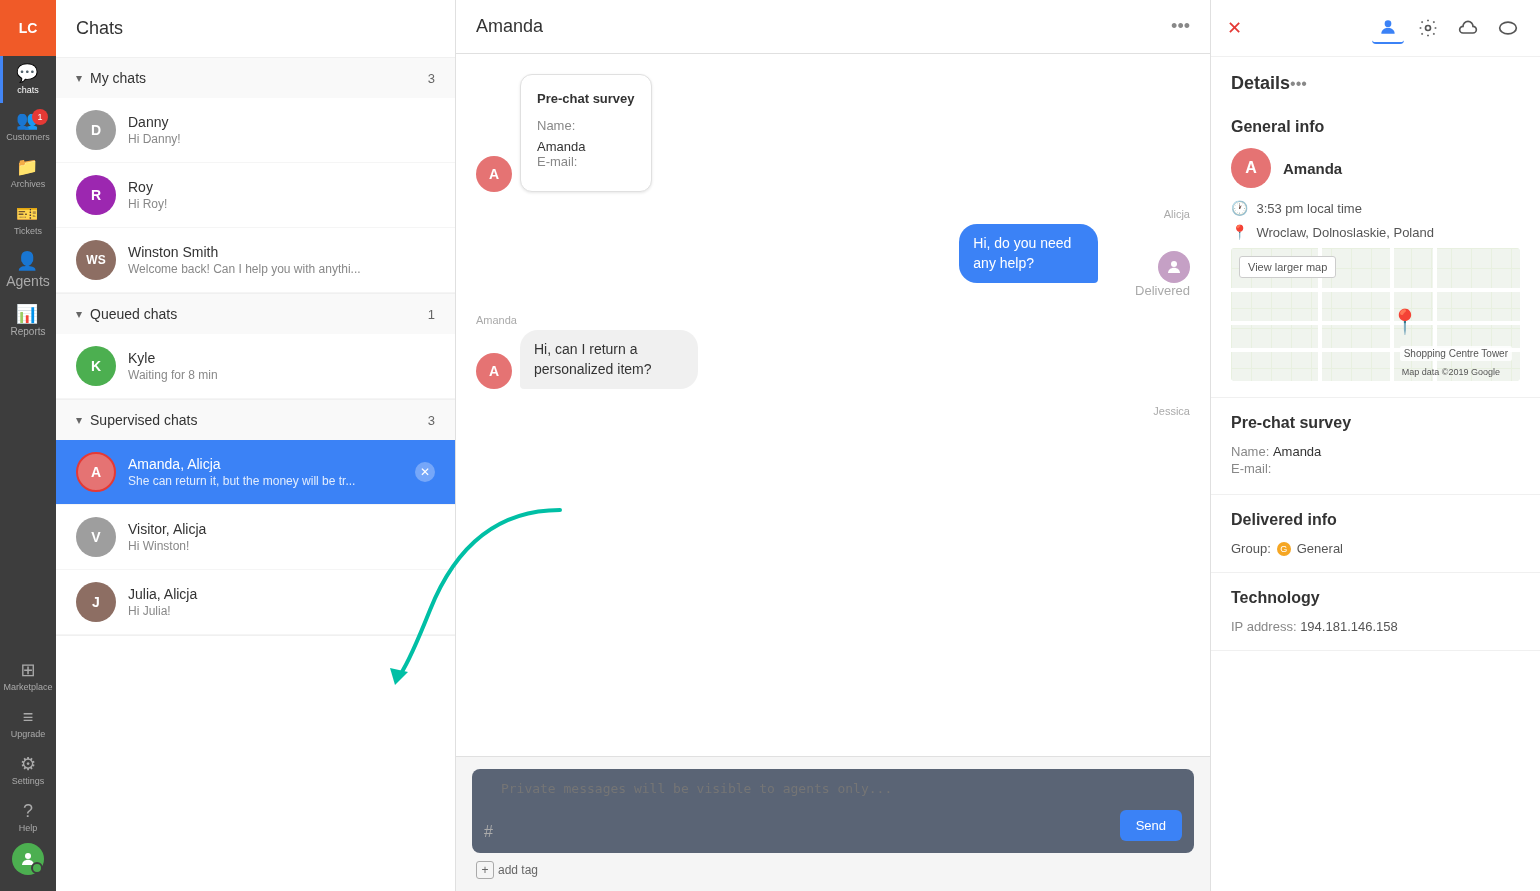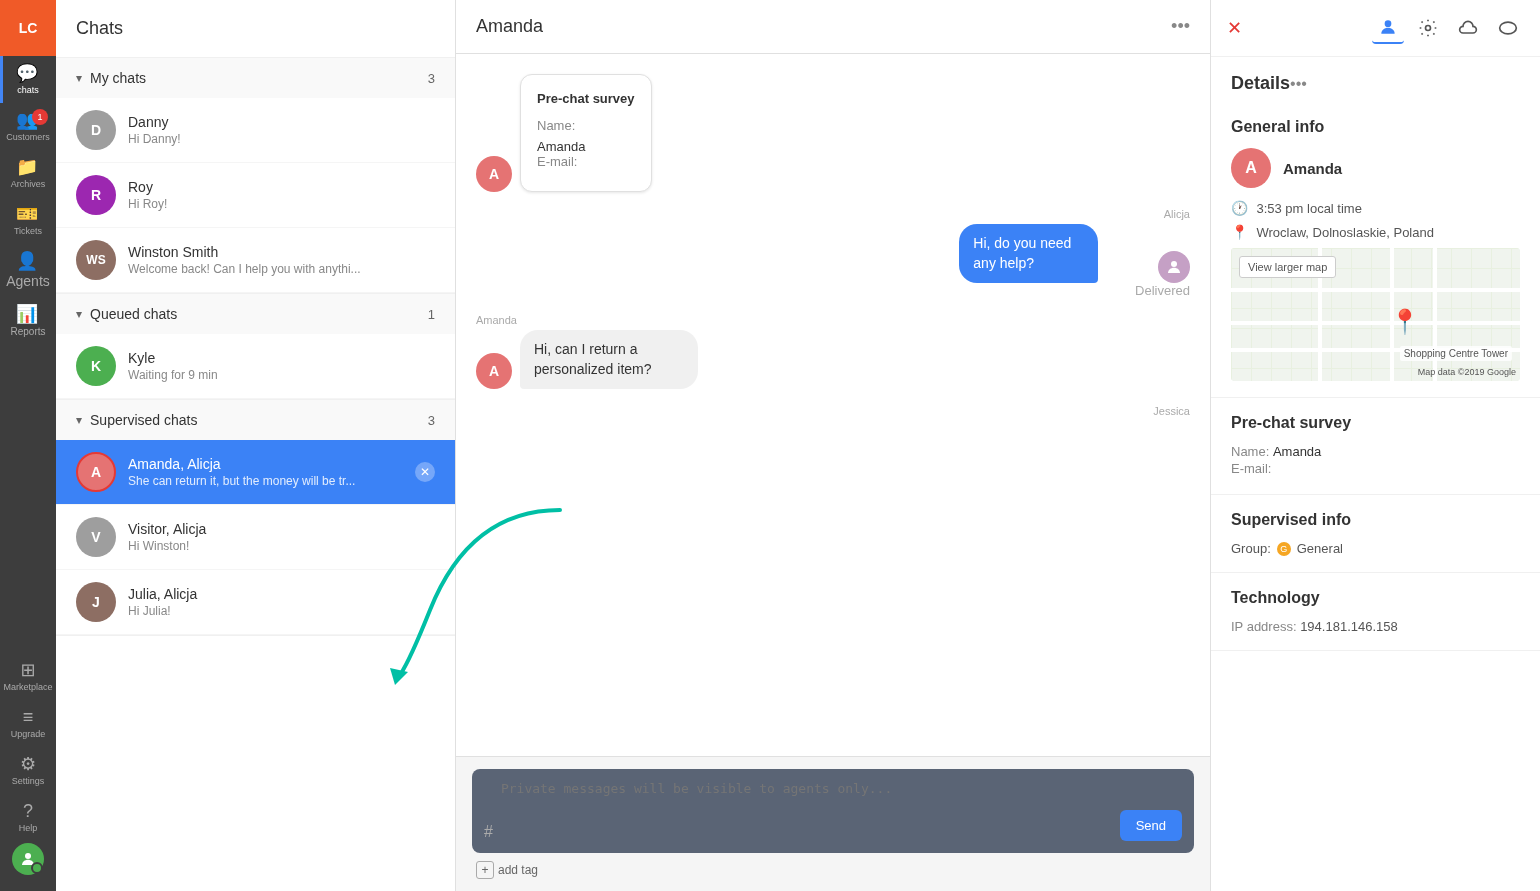--- a/index.html
+++ b/index.html
@@ -449,21 +449,21 @@
       right: 8px;
       font-size: 10px;
       color: #555;
       background: rgba(255,255,255,0.8);
       padding: 2px 4px;
       border-radius: 2px;
     }
     .map-attribution {
       position: absolute;
       bottom: 4px;
-      right: 4px;
+      right: 20px;
       font-size: 9px;
       color: #555;
     }
 
     
     .map-bg {
       position: absolute;
       inset: 0;
       background: 
         linear-gradient(#e8f0e0 1px, transparent 1px),
@@ -624,21 +624,21 @@
         <span class="chevron">▾</span>
         <span>Queued chats</span>
       </div>
       <span class="section-count">1</span>
     </div>
     <div class="chat-items-list">
       <div class="chat-item">
         <div class="avatar" style="background:#4caf50">K</div>
         <div class="chat-info">
           <div class="chat-name">Kyle</div>
-          <div class="chat-preview">Waiting for 9 min</div>
+          <div class="chat-preview">Waiting for 8 min</div>
         </div>
       </div>
     </div>
   </div>
 
   <div class="chat-section">
     <div class="chat-section-header">
       <div class="chat-section-title">
         <span class="chevron">▾</span>
         <span>Supervised chats</span>
@@ -803,21 +803,21 @@
     </div>
   </div>
 
   <div class="details-section">
     <div class="details-section-title">Pre-chat survey</div>
     <div class="prechat-field-label">Name: <span style="color:#333;font-weight:500">Amanda</span></div>
     <div class="prechat-field-label">E-mail:</div>
   </div>
 
   <div class="details-section">
-    <div class="details-section-title">Supervised info</div>
+    <div class="details-section-title">Delivered info</div>
     <div class="additional-info-row">
       <span>Group:</span>
       <div class="group-dot">G</div>
       <span>General</span>
     </div>
   </div>
 
   <div class="details-section">
     <div class="details-section-title">Technology</div>
     <div class="tech-row">

